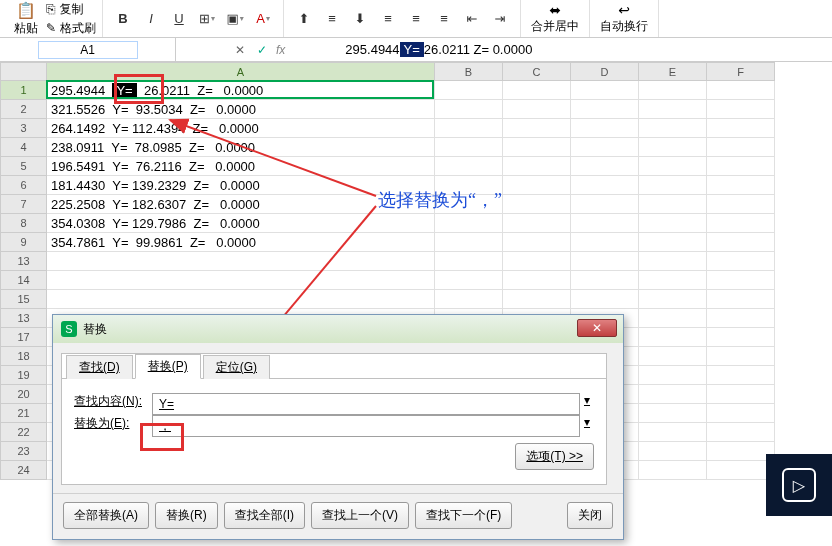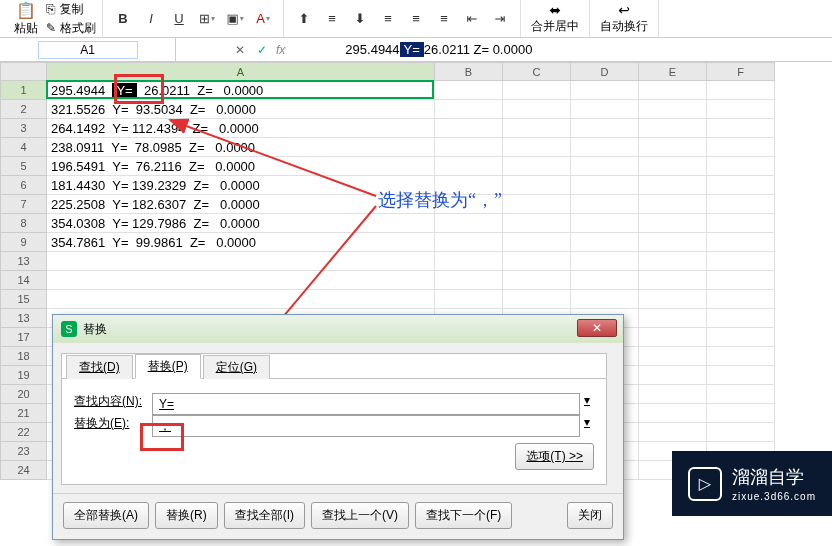--- a/index.html
+++ b/index.html
@@ -399,17 +399,13 @@
       <button class="dlg-btn">查找全部(I)</button>
       <button class="dlg-btn">查找上一个(V)</button>
       <button class="dlg-btn">查找下一个(F)</button>
     </div>
     <button class="dlg-btn">关闭</button>
   </div>
 </div>
 
 <div class="watermark">
   <div class="wm-icon">▷</div>
-  <div>
-    <span>溜溜自学</span>
-    <span class="wm-url">zixue.3d66.com</span>
-  </div>
 </div>
 
 </body></html>

